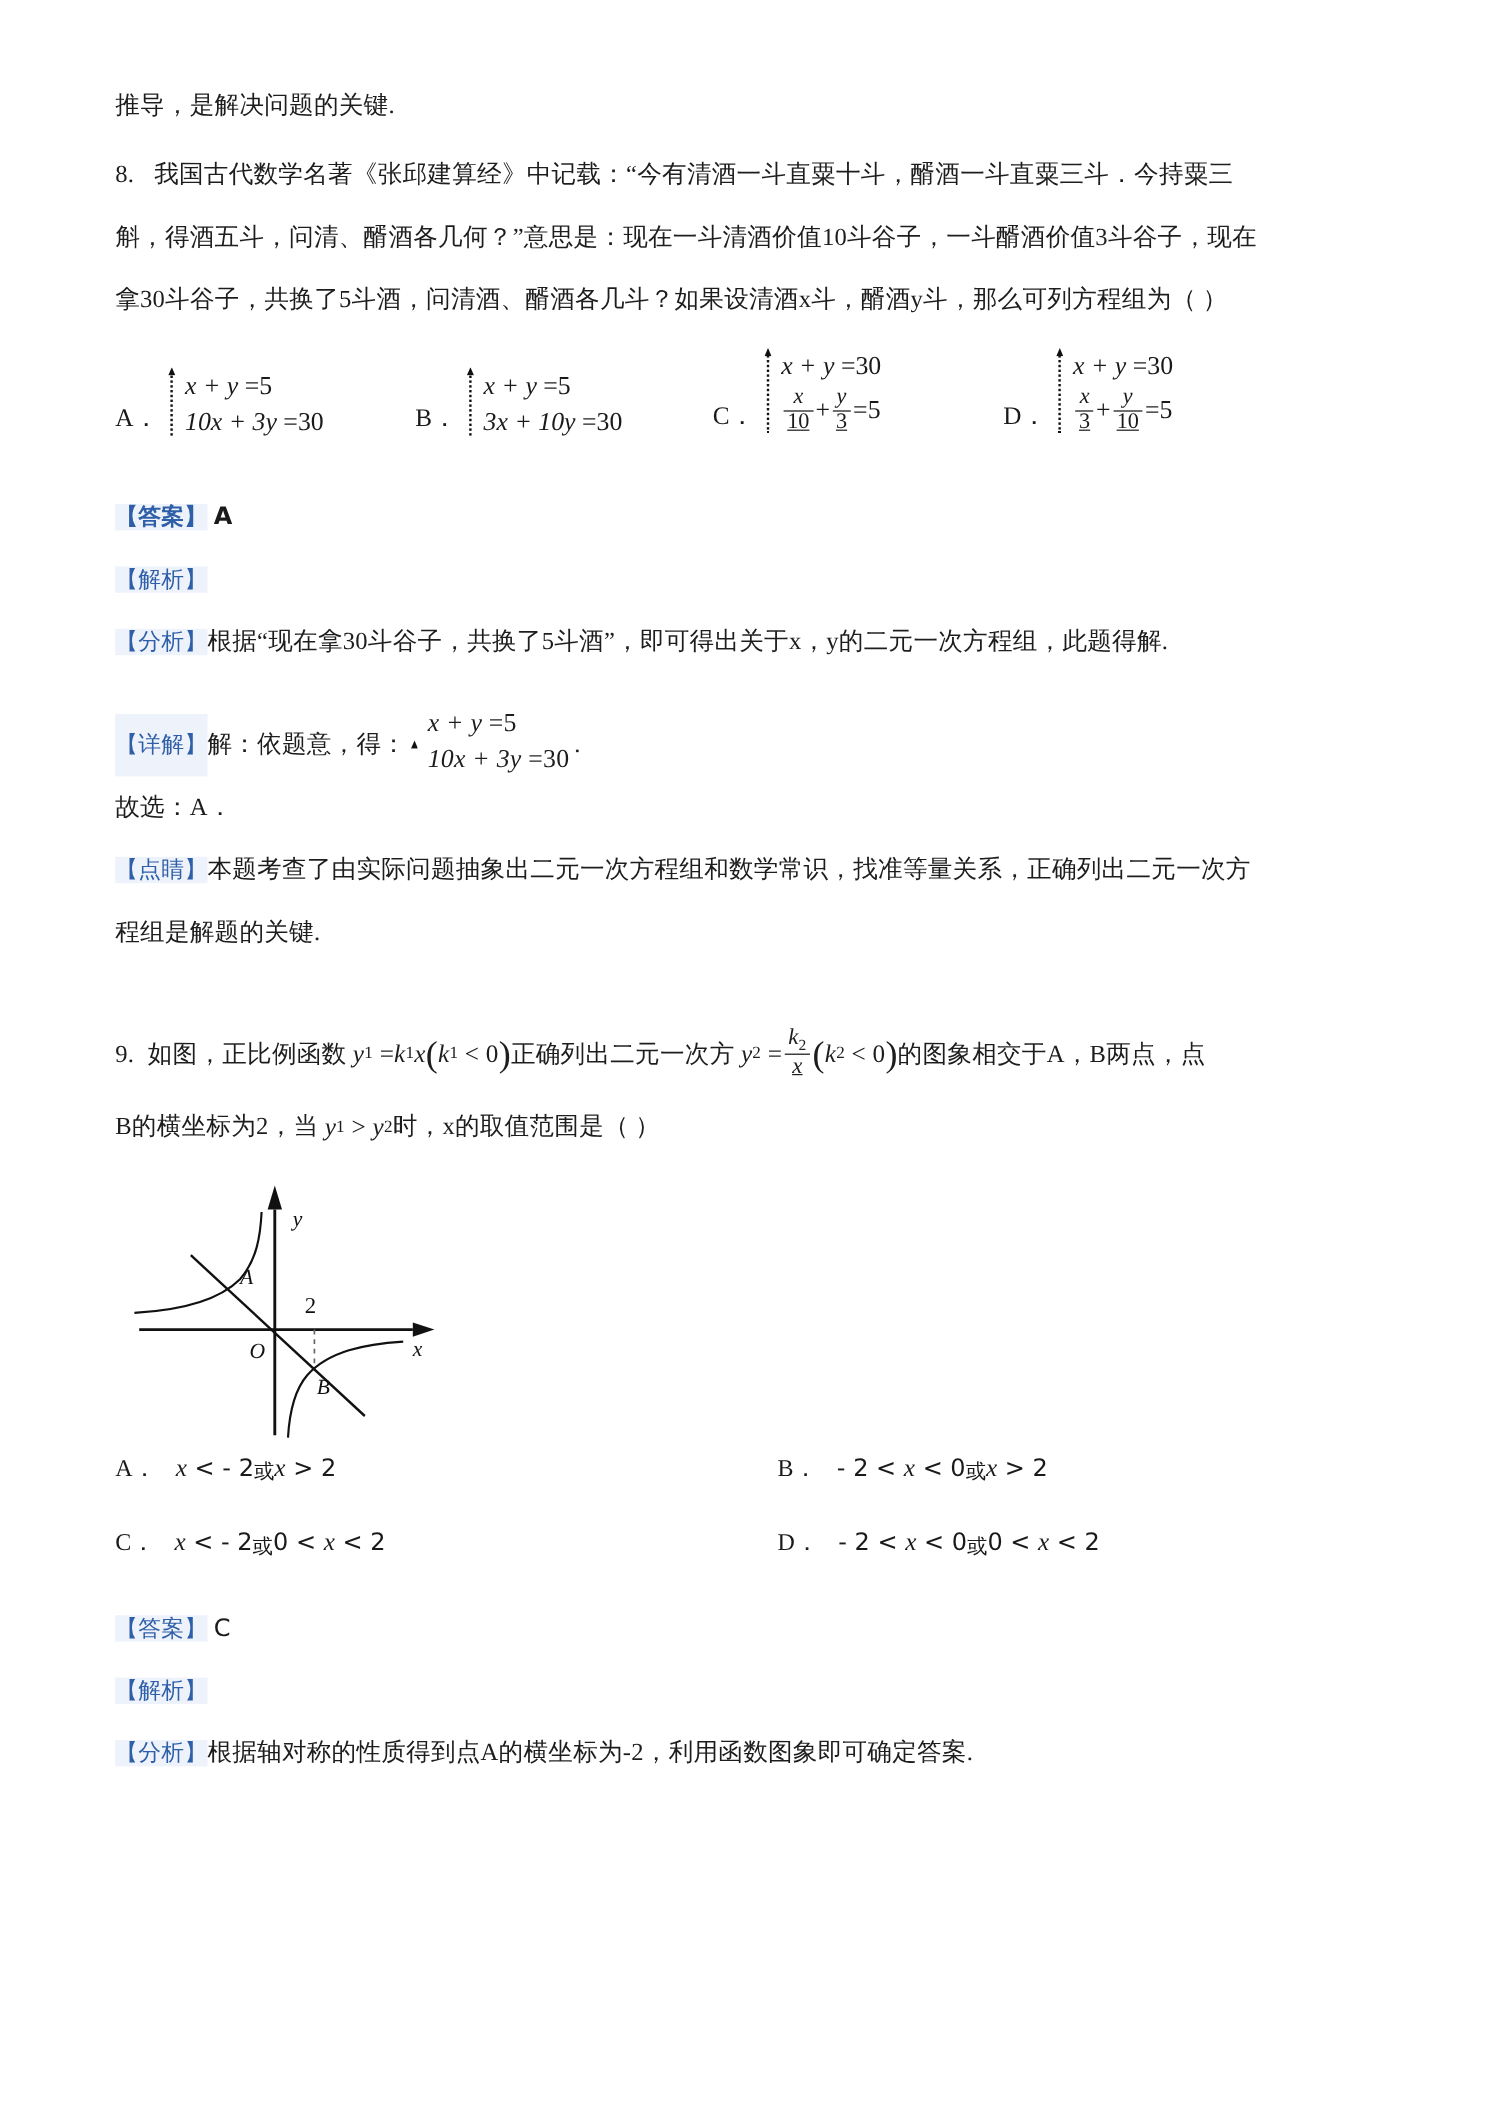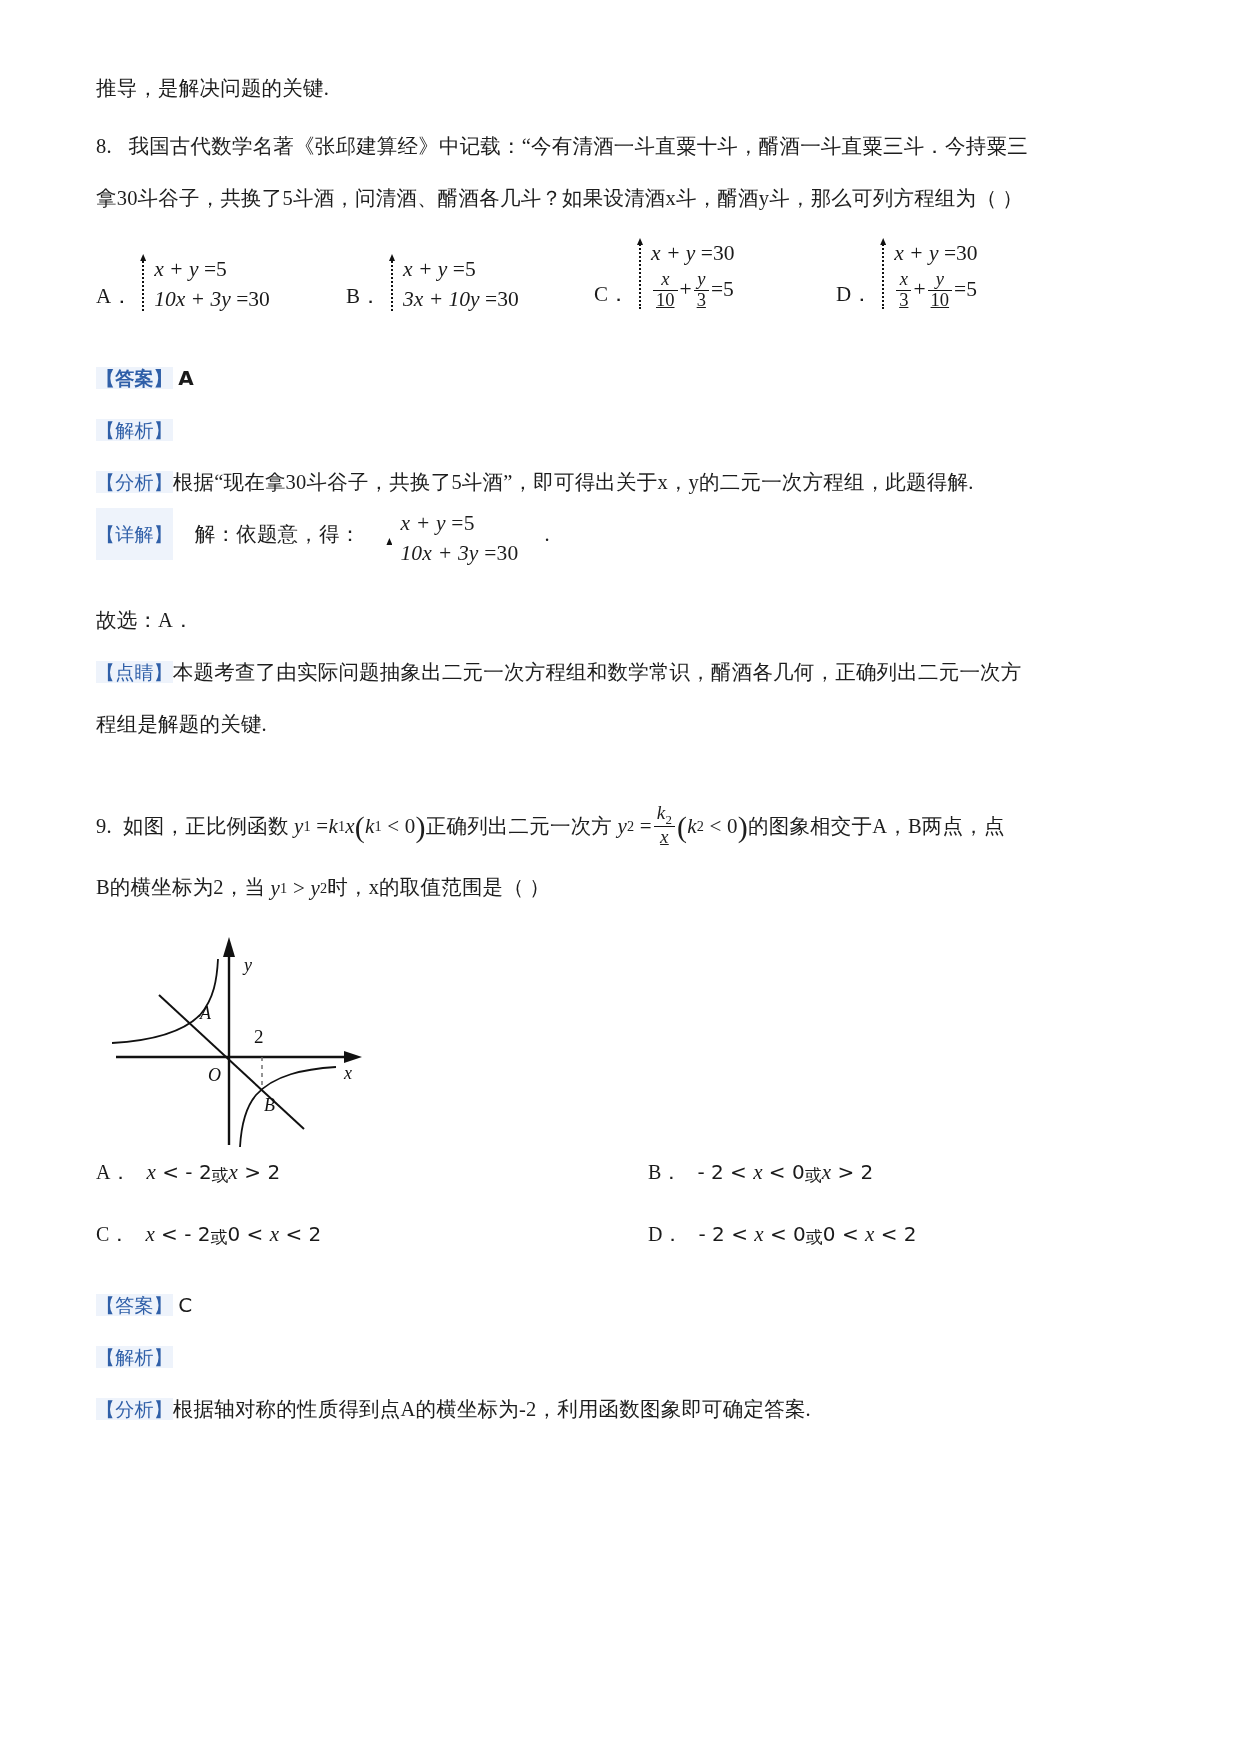--- a/index.html
+++ b/index.html
@@ -189,20 +189,21 @@
   <div class="content">
 
     <div class="para blk">
       <span>推导，是解决问题的关键.</span>
     </div>
 
     <div class="para" style="margin-top:6px;">
       <span>8.</span>
       <span style="display:inline-block;width:6px"></span>
       <span>我国古代数学名著《张邱建算经》中记载：“今有清酒一斗直粟十斗，醑酒一斗直粟三斗．今持粟三</span>
+      <div>斛，得酒五斗，问清、醑酒各几何？”意思是：现在一斗清酒价值10斗谷子，一斗醑酒价值3斗谷子，现在</div>
       <div>拿30斗谷子，共换了5斗酒，问清酒、醑酒各几斗？如果设清酒x斗，醑酒y斗，那么可列方程组为（        ）</div>
     </div>
 
     <div class="opt-row" style="margin-top:14px;">
 
       <div class="opt" style="left:0px; top:16px;">
         <span class="opt-label">A．</span>
         <span class="sys">
           <span class="brace"></span>
           <span class="sys-rows">
@@ -280,21 +281,21 @@
     </div>
 
     <div class="para">
       <span class="tag">【解析】</span>
     </div>
 
     <div class="para">
       <span class="tag">【分析】</span><span>根据“现在拿30斗谷子，共换了5斗酒”，即可得出关于x，y的二元一次方程组，此题得解.</span>
     </div>
 
-    <div class="para" style="height:86px; display:flex; align-items:flex-start;gap:22px;">
+    <div class="para" style="height:86px; display:flex; align-items:flex-end;">
       <span class="tag">【详解】</span>
         <span>解：依题意，得：</span>
       <span class="sys disp" style="margin:0 4px;">
         <span class="brace"></span>
         <span class="sys-rows">
           <span class="eq">
             <span class="v">x + y</span>&nbsp;=<span>5</span>
           </span>
           <span class="eq">
             <span class="v">10x + 3y</span>&nbsp;=<span>30</span>
@@ -302,21 +303,21 @@
         </span>
       </span>
       <span>.</span>
     </div>
 
     <div class="para">
       <span>故选：A．</span>
     </div>
 
     <div class="para">
-      <span class="tag">【点睛】</span><span>本题考查了由实际问题抽象出二元一次方程组和数学常识，醑酒各几何，正确列出二元一次方</span>
+      <span class="tag">【点睛】</span><span>本题考查了由实际问题抽象出二元一次方程组和数学常识，找准等量关系，正确列出二元一次方</span>
       <div>程组是解题的关键.</div>
     </div>
 
     <div class="para" style="margin-top:46px; line-height:60px;">
       <span>9.</span>
       <span style="display:inline-block;width:6px"></span><span>如图，正比例函数</span>
       <span class="chip">
         <i>y</i><sub>1</sub>&nbsp;=<i>k</i><sub>1</sub><i>x</i><span class="paren-big">(</span><i>k</i><sub>1</sub>&nbsp;&lt;&nbsp;0<span class="paren-big">)</span>
       </span><span>正确列出二元一次方</span>
       <span class="chip">

